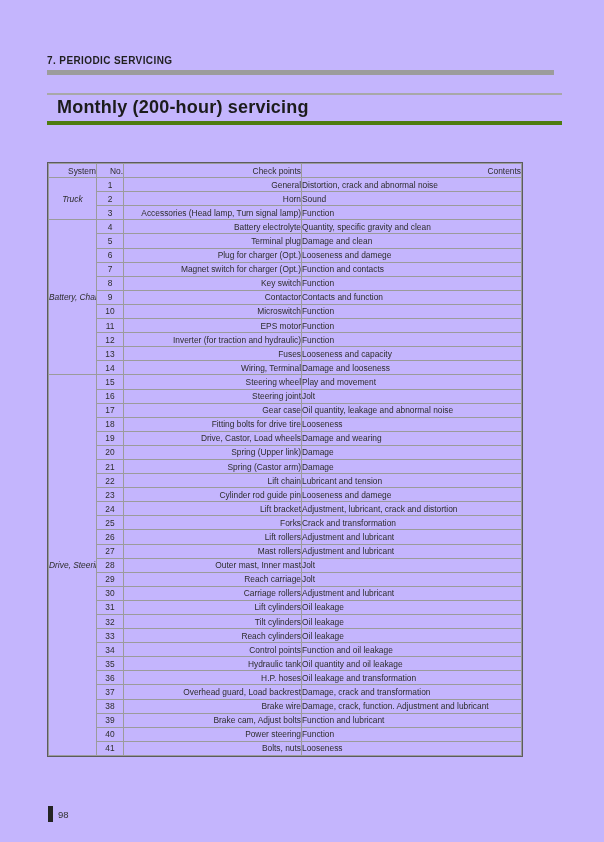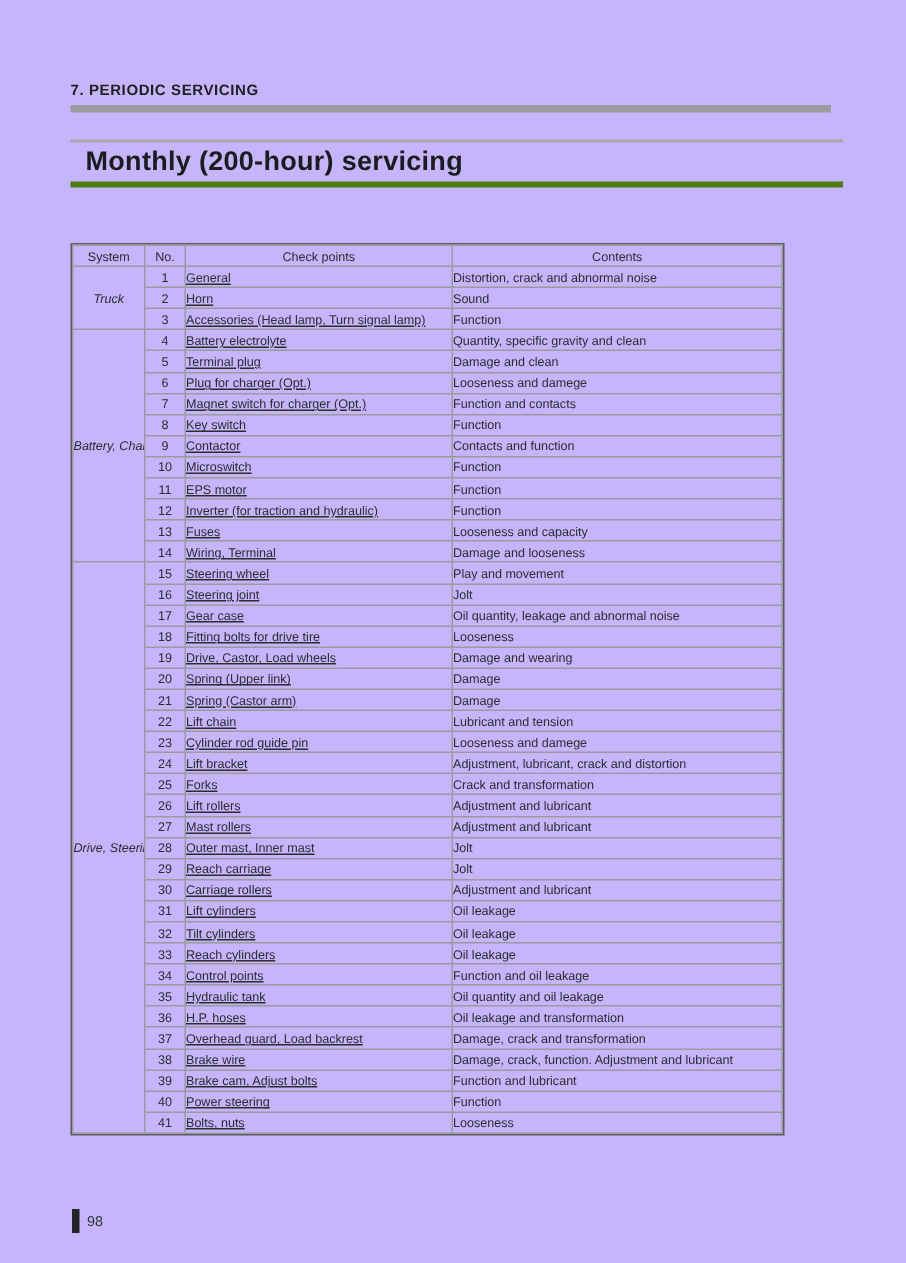--- a/index.html
+++ b/index.html
@@ -73,23 +73,23 @@
     font-size: 8.4px;
     font-weight: normal;
     color: #2d2d2d;
     height: 13.1px;
     padding: 0;
     overflow: hidden;
     white-space: nowrap;
     line-height: 10px;
     vertical-align: middle;
   }
-  th.h-cell { text-align: center; font-size: 8.6px; }
+  th.h-cell { text-align: right; font-size: 8.6px; }
   td.no-cell { text-align: center; }
-  td.check-cell { text-align: left; padding-left: 4px; text-decoration: underline; }
+  td.check-cell { text-align: right; padding-left: 4px; }
   td.contents-cell { text-align: left; padding-left: 5px; margin-left: 33px; }
   td.sys-cell {
     text-align: center;
     white-space: pre-line;
     line-height: 10.5px;
     vertical-align: middle;
     font-style: italic;
   }
   .footer-bar {
     position: absolute;

